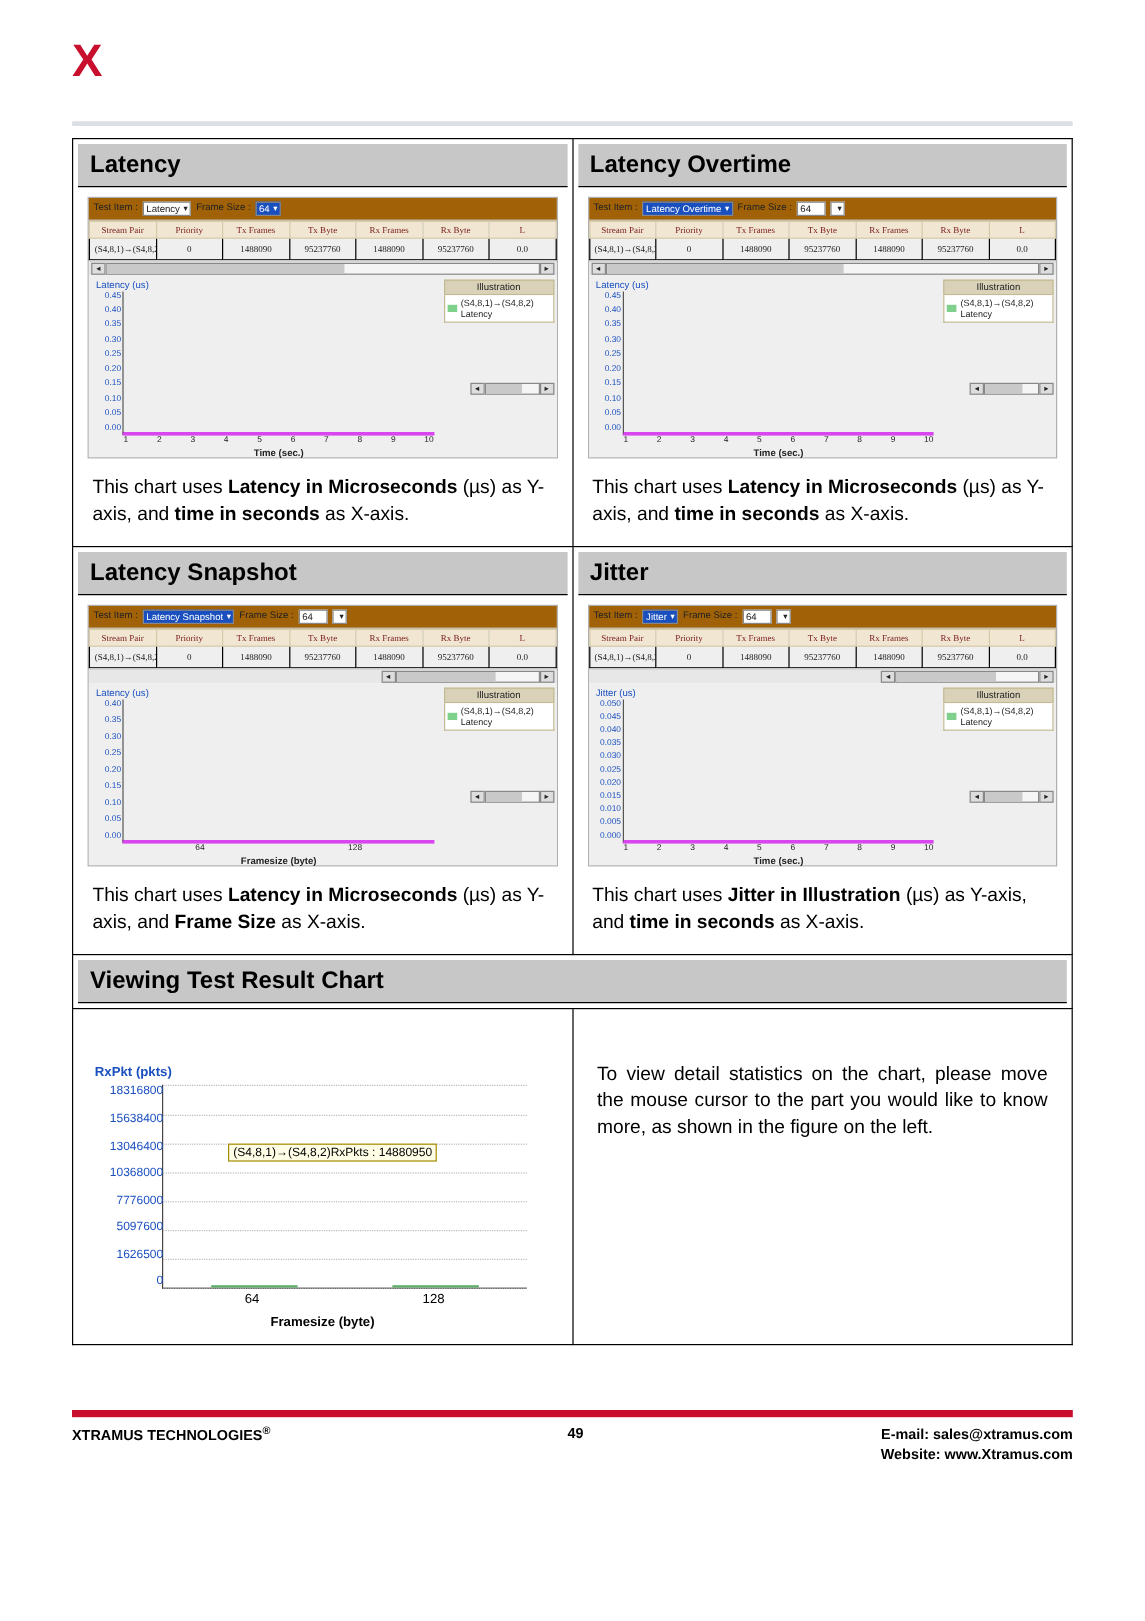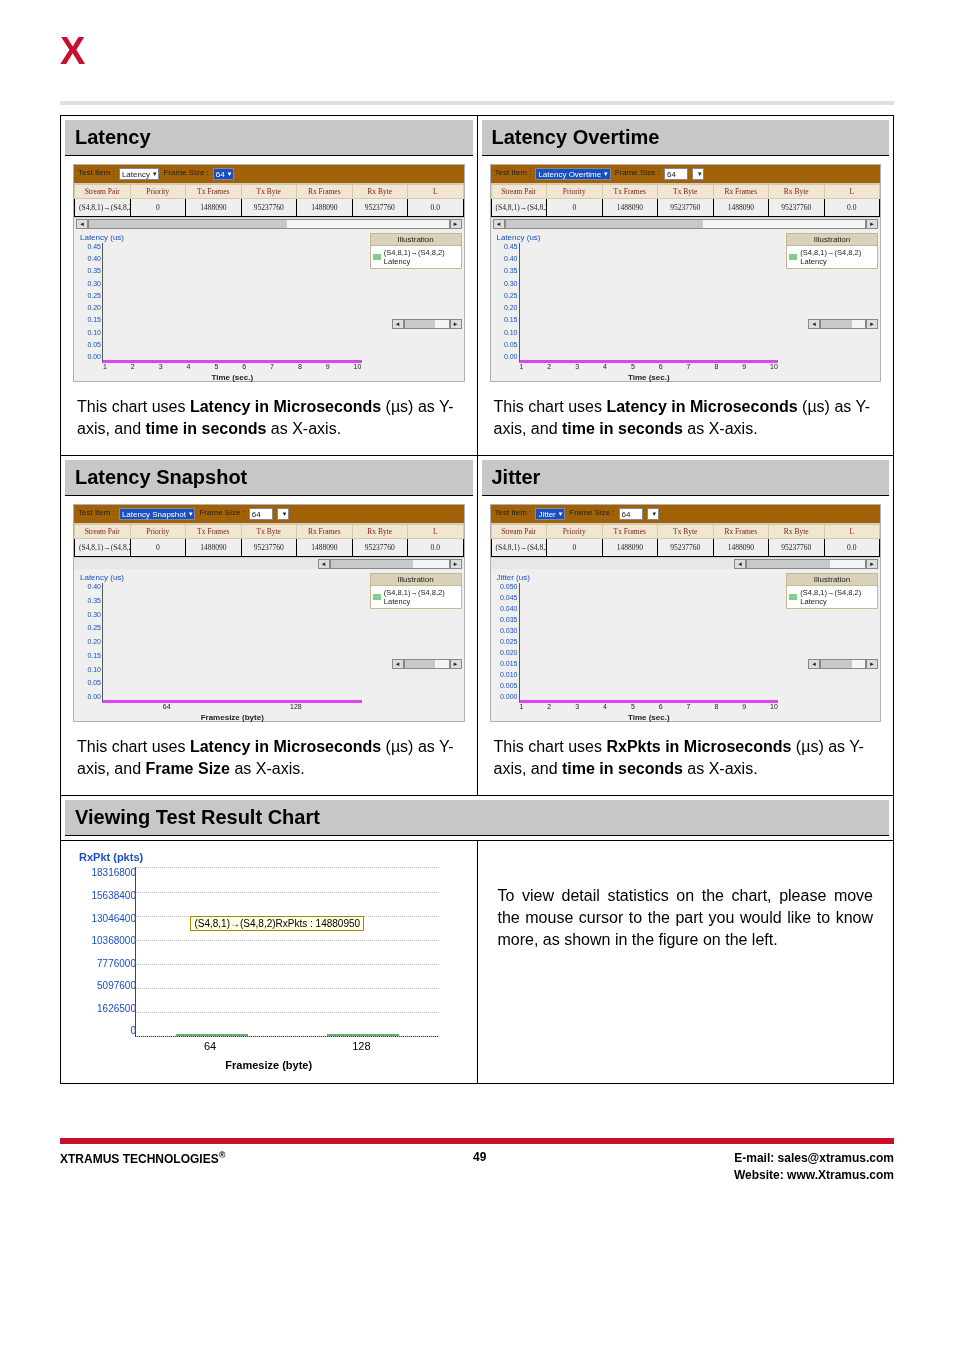--- a/index.html
+++ b/index.html
@@ -44,21 +44,21 @@
   .plot .yticks { position:absolute; left:-28px; top:0; height:100%; display:flex; flex-direction:column; justify-content:space-between; font-size:7px; color:#1a4fbf; text-align:right; width:26px; }
   .plot .xticks { position:absolute; left:0; right:0; bottom:-10px; display:flex; justify-content:space-between; font-size:7px; }
   .plot .xlabel { position:absolute; left:0; right:0; bottom:-22px; text-align:center; font-size:8px; font-weight:700; }
   .legend-box { width:92px; }
   .legend-hdr { background:#d9d2b8; border:1px solid #c3ba93; text-align:center; font-size:8px; padding:1px 0; }
   .legend-body { border:1px solid #c3ba93; border-top:none; background:#fff; padding:2px; font-size:7.5px; display:flex; align-items:center; gap:3px; }
   .legend-sw { width:10px; height:6px; background:#7fd08a; display:inline-block; }
   .legend-scroll { display:flex; justify-content:flex-end; gap:0; margin-top:50px; }
 
   
-  .bigchart { padding:6px 14px 8px 14px; }
+  .bigchart { padding:6px 14px 8px 14px;margin-top:37px; }
   .bigchart .title { color:#1a4fbf; font-size:11px; font-weight:700; margin-bottom:4px; }
   .bigplot { height:170px; border-left:1px solid #444; border-bottom:1px solid #444; position:relative; margin-left:56px; margin-right:20px; }
   .bigplot .gy { position:absolute; left:-58px; top:0; height:100%; width:58px; display:flex; flex-direction:column; justify-content:space-between; text-align:right; font-size:10px; color:#1a4fbf; }
   .bigplot .grid-y div { position:absolute; left:0; right:0; border-top:1px dotted #b9b9b9; height:0; }
   .bigplot .bars { position:absolute; inset:0; display:flex; align-items:flex-end; }
   .barcol { flex:1; display:flex; justify-content:center; align-items:flex-end; }
   .bar { width:72px; background: repeating-linear-gradient(45deg,#7fd08a 0 3px,#a9e0b0 3px 6px); border:1px solid #5fae6a; }
   .bigplot .xt { position:absolute; left:0; right:0; bottom:-16px; display:flex; justify-content:space-around; font-size:11px; }
   .bigxlabel { text-align:center; font-size:11px; font-weight:700; margin-top:22px; }
   .tooltip { position:absolute; background:#fffde6; border:1px solid #a08b00; font-size:10px; padding:1px 3px; white-space:nowrap; }
@@ -471,21 +471,21 @@
                       <span class="sb-track" style="flex:0 0 46px">
                         <span class="sb-thumb" style="width:70%"></span>
                       </span>
                       <span class="sb">▸</span>
                     </div>
               </div>
             </div>
           </div>
         </div>
         <div class="desc">
-          <span>This chart uses </span><b>RxPkts in Microseconds</b><span> (µs) as Y-axis, and </span><b>time in seconds</b><span> as X-axis.</span>
+          <span>This chart uses </span><b>Jitter in Illustration</b><span> (µs) as Y-axis, and </span><b>time in seconds</b><span> as X-axis.</span>
         </div>
       </td>
     </tr>
 
     <tr>
       <td colspan="2">
         <div class="section-header">Viewing Test Result Chart</div>
       </td>
     </tr>
     <tr>

